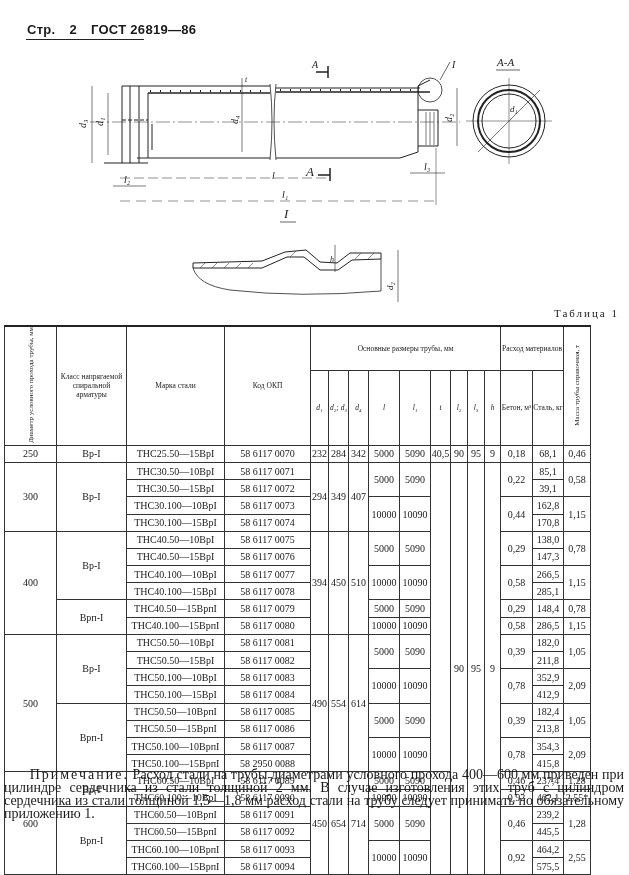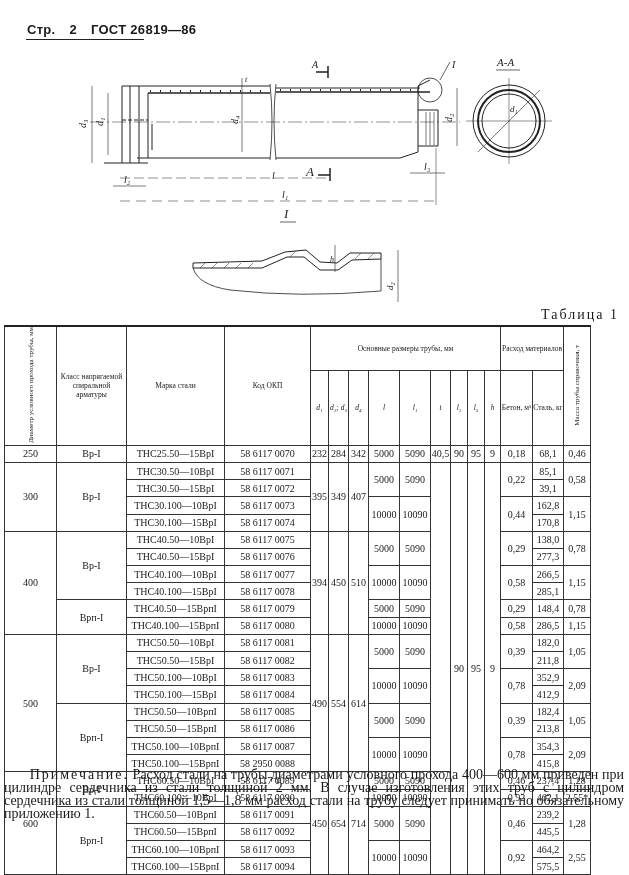--- a/index.html
+++ b/index.html
@@ -3,21 +3,21 @@
 <meta charset="utf-8">
 <style>
   html, body { margin: 0; padding: 0; background: #fff; }
   body { width: 629px; height: 875px; position: relative; overflow: hidden;
          font-family: "Liberation Serif", serif; color: #1a1a1a; }
   .header { position: absolute; left: 27px; top: 22px; font-family: "Liberation Sans", sans-serif;
             font-weight: bold; font-size: 13px; letter-spacing: 0.3px; }
   .header span { margin-right: 10px; margin-top: 29px; }
   .header-rule { position: absolute; left: 26px; top: 39px; width: 118px; height: 1px; background: #222; }
   .drawing { position: absolute; left: 0; top: 40px; width: 629px; height: 270px; }
-  .table-caption { position: absolute; right: 10px; top: 307px; font-size: 14px; letter-spacing: 2px; }
+  .table-caption { position: absolute; right: 10px; top: 307px; font-size: 11px; letter-spacing: 2px; }
   table.main { position: absolute; left: 4px; top: 325px; width: 586px; border-collapse: collapse;
                font-size: 9.5px; table-layout: fixed; }
   table.main td, table.main th { border: 1px solid #333; padding: 0; text-align: center; vertical-align: middle;
                font-weight: normal; overflow: hidden; white-space: nowrap; }
   table.main thead th { font-size: 7.5px; line-height: 9px; white-space: normal; }
   table.main thead tr.top { height: 30px; }
   table.main thead tr.sub { height: 50px; }
   .vert { writing-mode: vertical-rl; transform: rotate(180deg); font-size: 7px; line-height: 8px; display: inline-block; }
   table.main tbody tr { height: 17.2px; }
   table.main tbody td { font-size: 10px; }
@@ -202,21 +202,21 @@
       <td>0,18</td>
       <td>68,1</td>
       <td>0,46</td>
     </tr>
 
     <tr>
       <td rowspan="4">300</td>
       <td rowspan="4">Вр-I</td>
       <td>ТНС30.50—10ВрI</td>
       <td>58 6117 0071</td>
-      <td rowspan="4">395</td>
+      <td rowspan="4">294</td>
       <td rowspan="4">349</td>
       <td rowspan="4">407</td>
       <td rowspan="2">5000</td>
       <td rowspan="2">5090</td>
       <td rowspan="18"></td>
       <td rowspan="24">90</td>
       <td rowspan="24">95</td>
       <td rowspan="24">9</td>
       <td rowspan="2">0,22</td>
       <td>85,1</td>
@@ -252,21 +252,21 @@
       <td rowspan="6">510</td>
       <td rowspan="2">5000</td>
       <td rowspan="2">5090</td>
       <td rowspan="2">0,29</td>
       <td>138,0</td>
       <td rowspan="2">0,78</td>
     </tr>
     <tr>
       <td>ТНС40.50—15ВрI</td>
       <td>58 6117 0076</td>
-      <td>277,3</td>
+      <td>147,3</td>
     </tr>
     <tr>
       <td>ТНС40.100—10ВрI</td>
       <td>58 6117 0077</td>
       <td rowspan="2">10000</td>
       <td rowspan="2">10090</td>
       <td rowspan="2">0,58</td>
       <td>266,5</td>
       <td rowspan="2">1,15</td>
     </tr>

